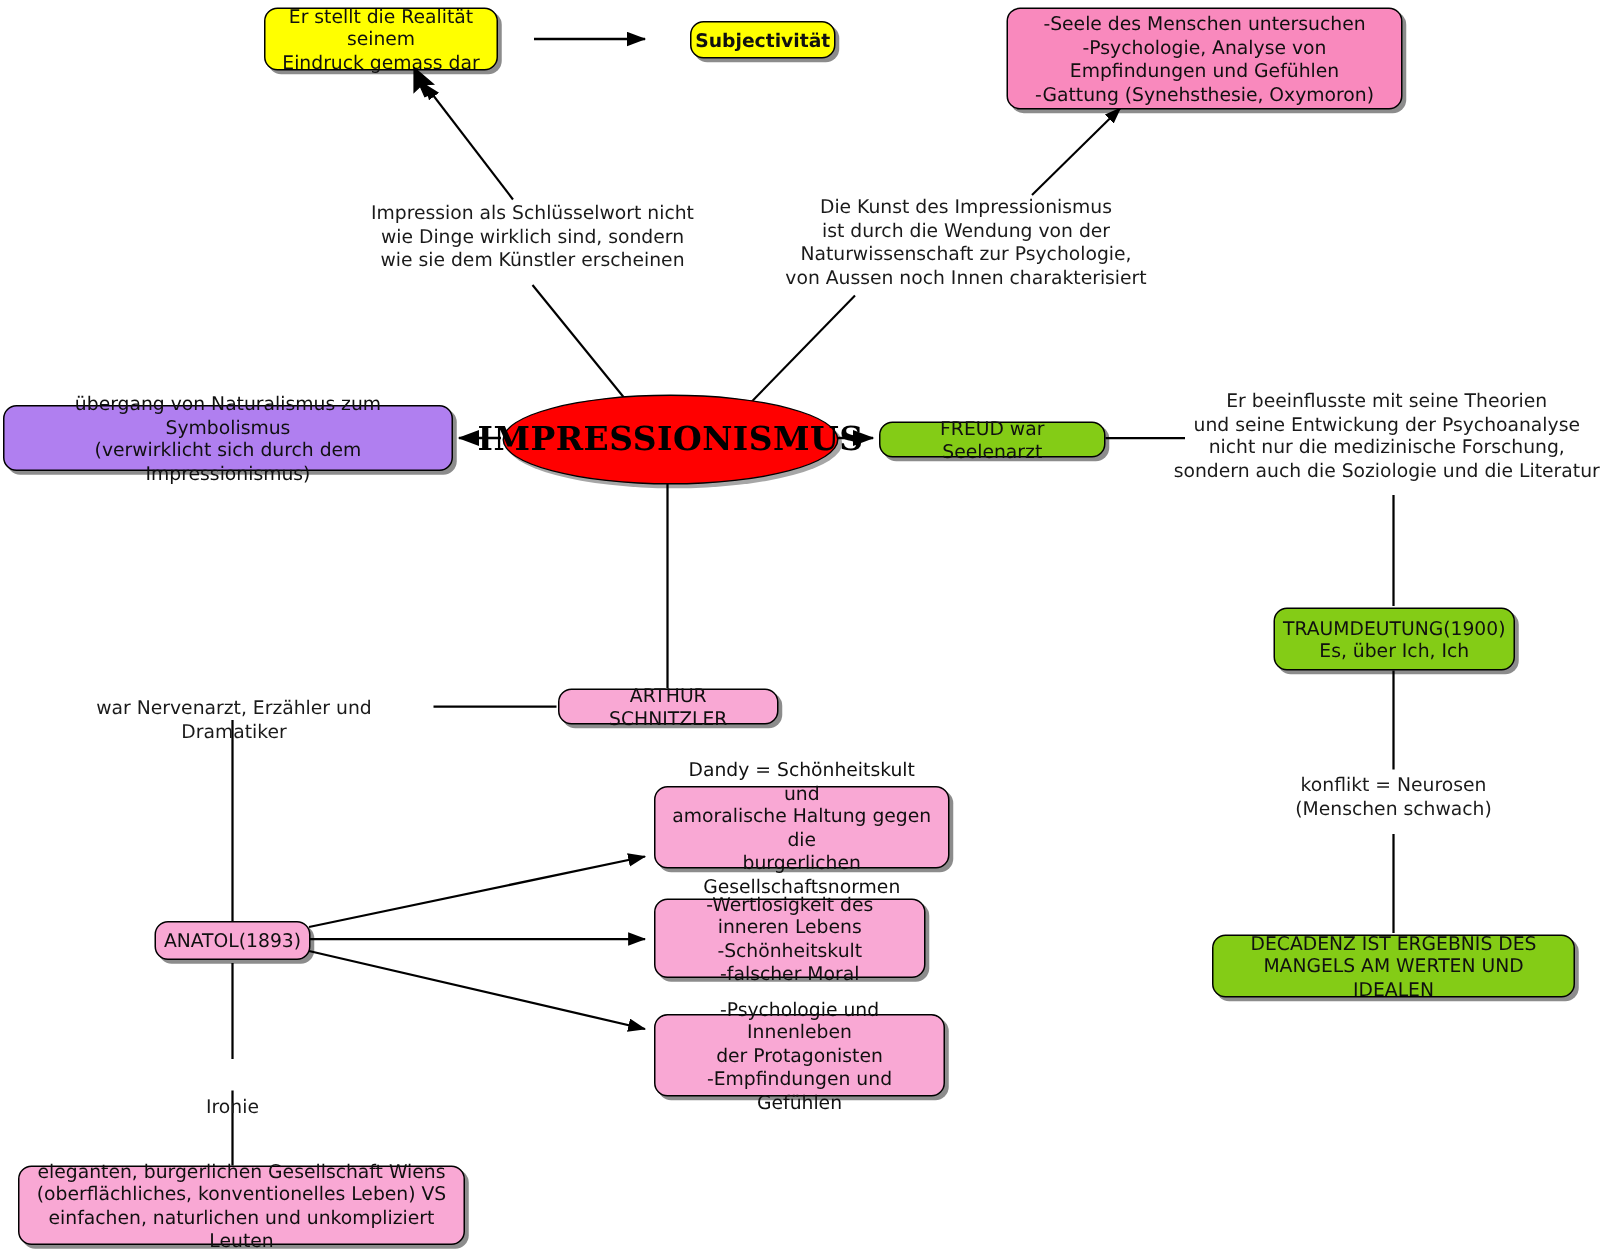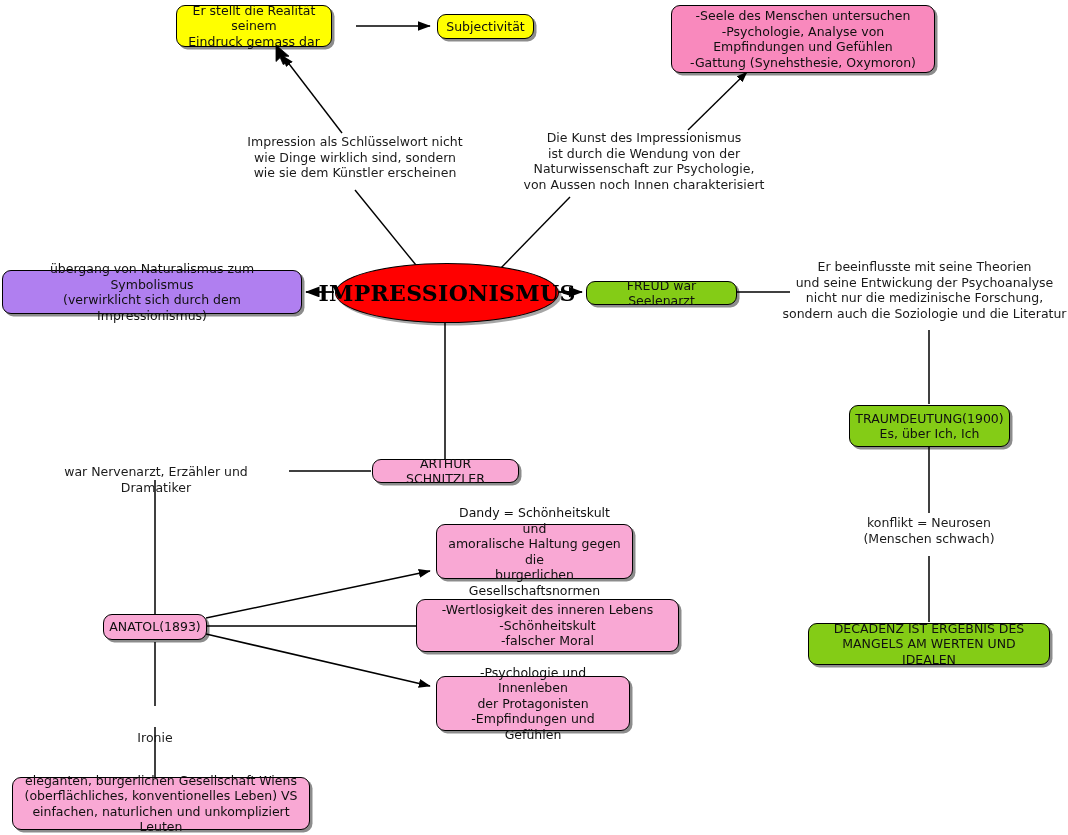--- a/index.html
+++ b/index.html
@@ -119,21 +119,21 @@
     <line x1="206" y1="634" x2="430" y2="686" stroke="#000" stroke-width="1.5" marker-end="url(#arrow)"></line>
 
     <line x1="155" y1="642" x2="155" y2="706" stroke="#000" stroke-width="1.5"></line>
 
     <line x1="155" y1="727" x2="155" y2="777" stroke="#000" stroke-width="1.5"></line>
   </svg>
 
   <div class="node yellow" style="left:176px; top:5px; width:156px; height:42px;">Er stellt die Realität seinem
 Eindruck gemass dar</div>
 
-  <div class="node yellow" style="left:437px; top:14px; width:97px; height:25px;">Subjectivität</div>
+  <div class="node yellow" style="left:460px; top:14px; width:97px; height:25px;font-weight:bold;">Subjectivität</div>
 
   <div class="node pink" style="left:671px; top:5px; width:264px; height:68px;">-Seele des Menschen untersuchen
 -Psychologie, Analyse von
 Empfindungen und Gefühlen
 -Gattung (Synehsthesie, Oxymoron)</div>
 
   <div class="node purple" style="left:2px; top:270px; width:300px; height:44px;">übergang von Naturalismus zum Symbolismus
 (verwirklicht sich durch dem Impressionismus)</div>
 
   <div class="ellipse" style="left:335px; top:263px; width:222px; height:58px;">IMPRESSIONISMUS</div>
@@ -147,21 +147,21 @@
 MANGELS AM WERTEN UND IDEALEN</div>
 
   <div class="node cyan" style="left:372px; top:459px; width:147px; height:24px;">ARTHUR SCHNITZLER</div>
 
   <div class="node cyan" style="left:103px; top:614px; width:104px; height:26px;">ANATOL(1893)</div>
 
   <div class="node cyan" style="left:436px; top:524px; width:197px; height:55px;">Dandy = Schönheitskult und
 amoralische Haltung gegen die
 burgerlichen Gesellschaftsnormen</div>
 
-  <div class="node cyan" style="left:416px; top:599px; width:263px; height:53px;">-Wertlosigkeit des inneren Lebens
+  <div class="node cyan" style="left:436px; top:599px; width:181px; height:53px;">-Wertlosigkeit des inneren Lebens
 -Schönheitskult
 -falscher Moral</div>
 
   <div class="node cyan" style="left:436px; top:676px; width:194px; height:55px;">-Psychologie und Innenleben
 der Protagonisten
 -Empfindungen und Gefühlen</div>
 
   <div class="node cyan" style="left:12px; top:777px; width:298px; height:53px;">eleganten, burgerlichen Gesellschaft Wiens
 (oberflächliches, konventionelles Leben) VS
 einfachen, naturlichen und unkompliziert Leuten</div>

